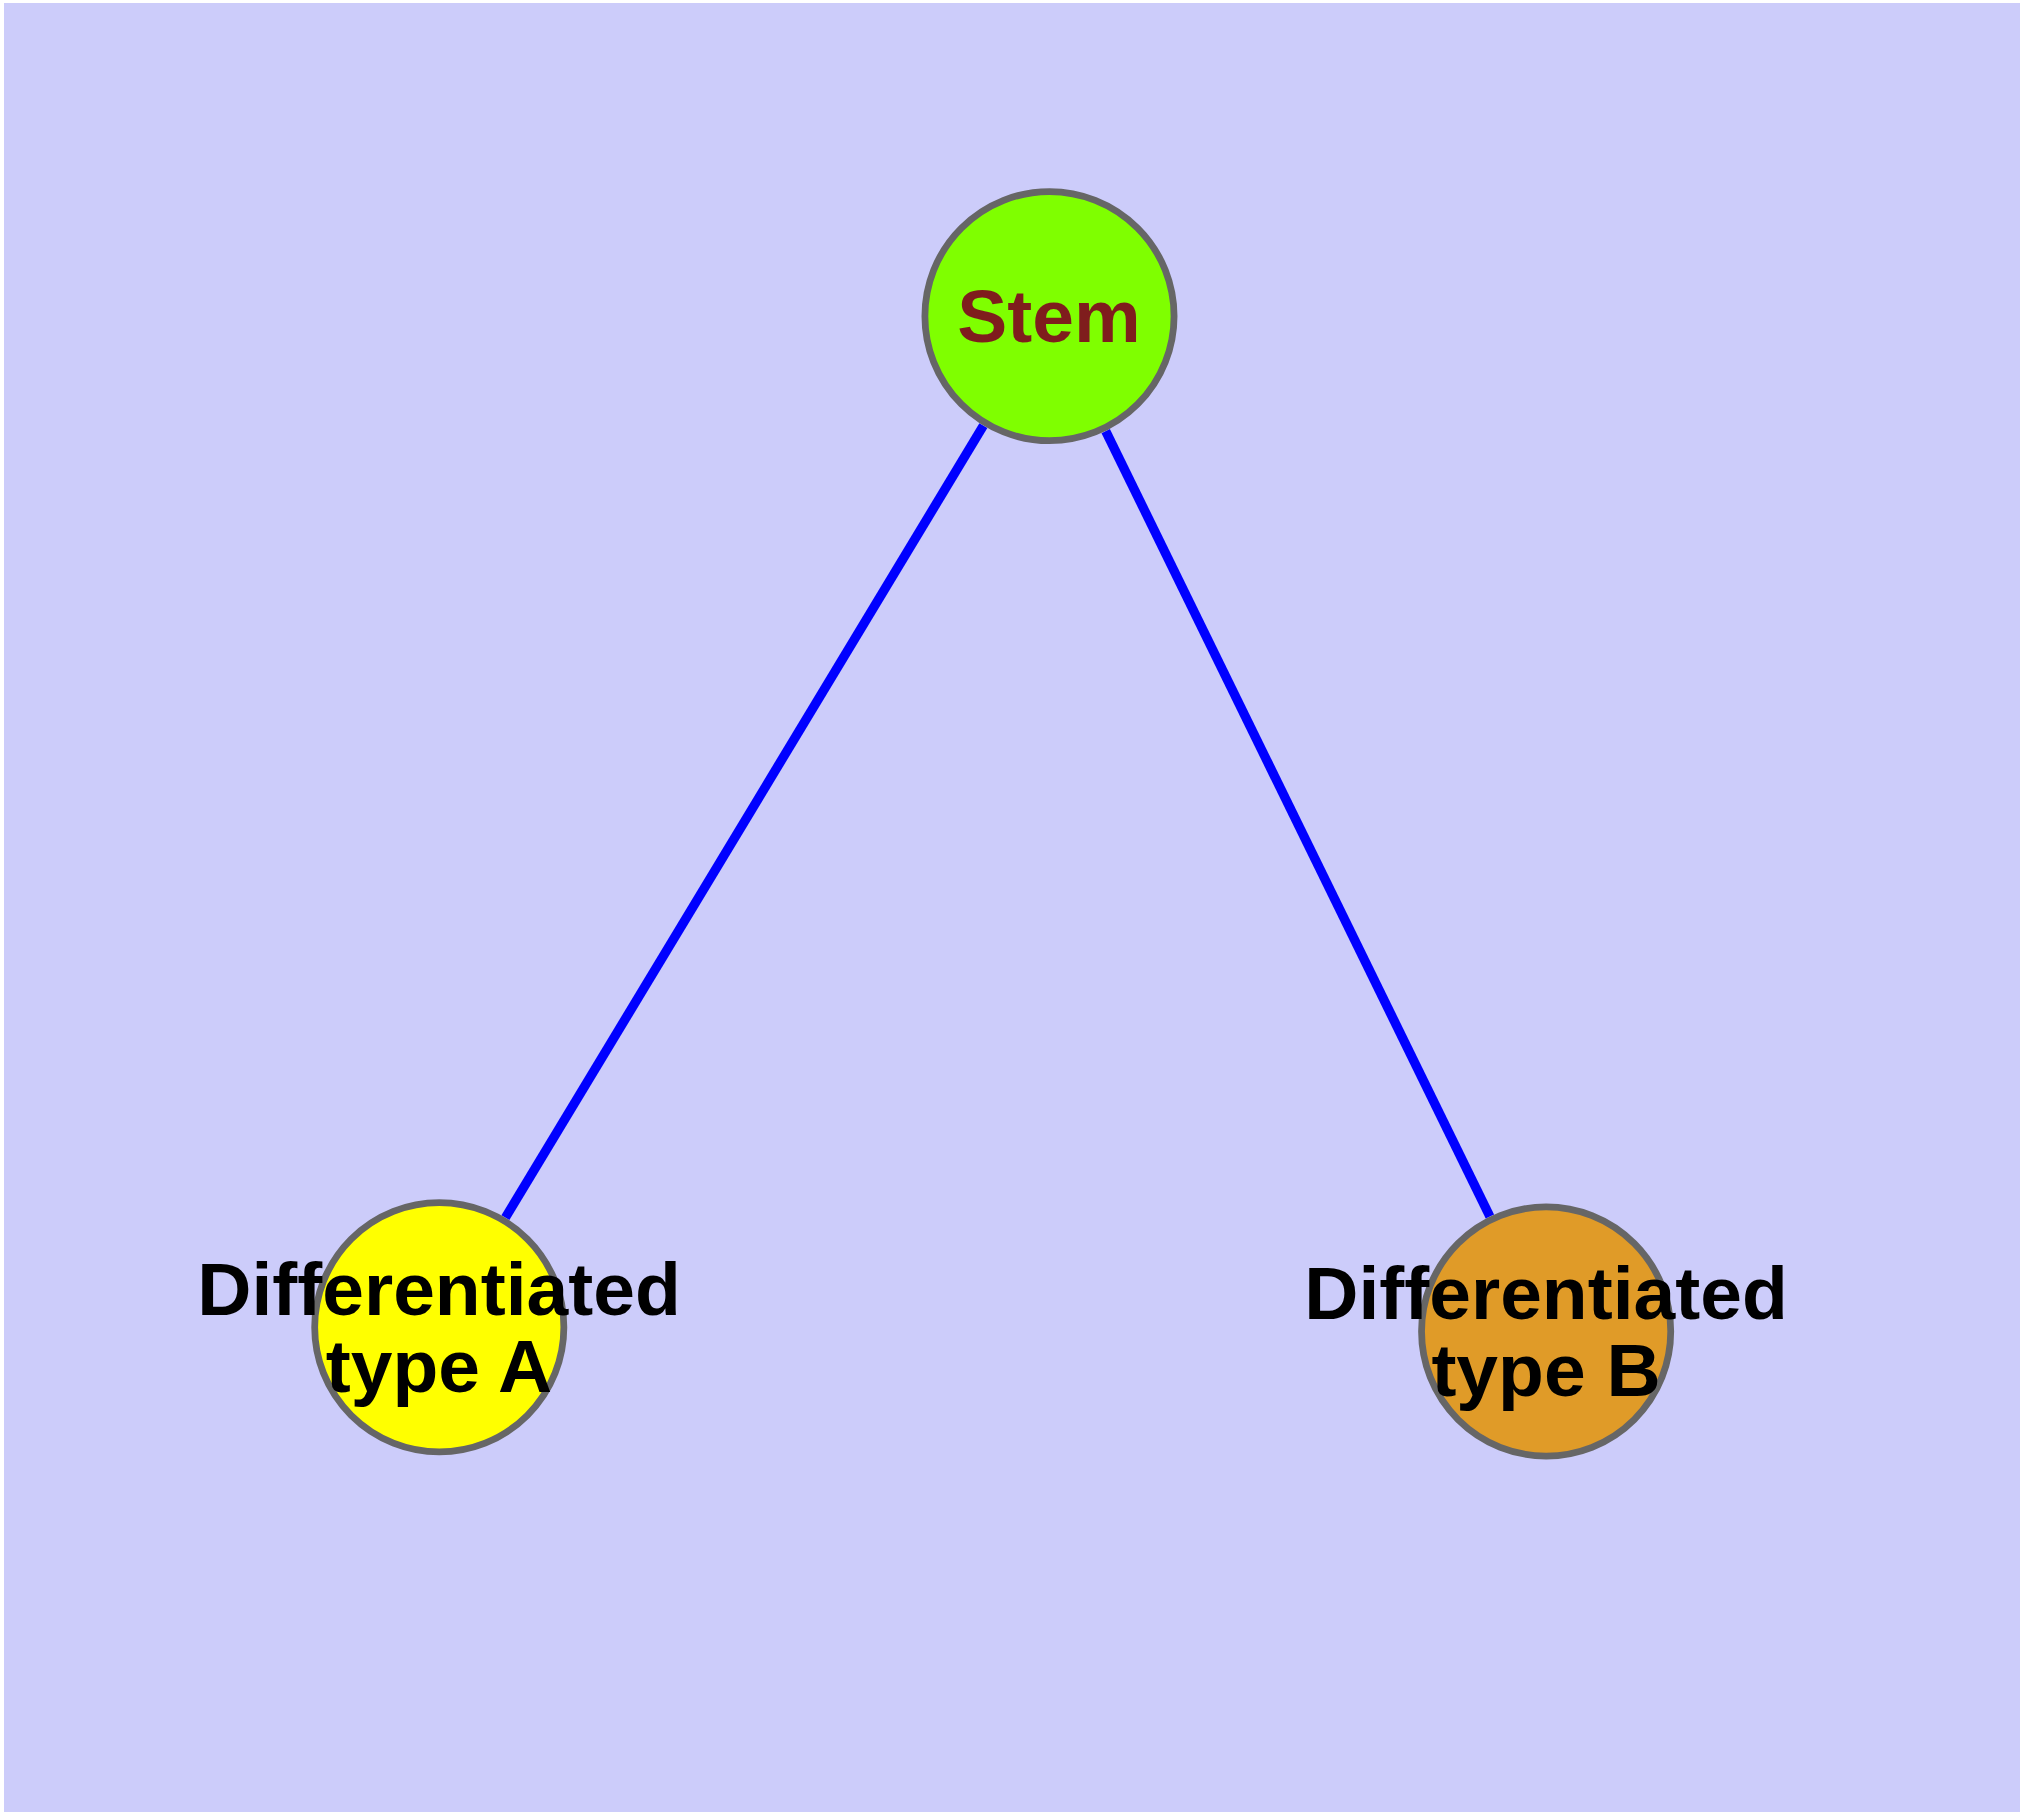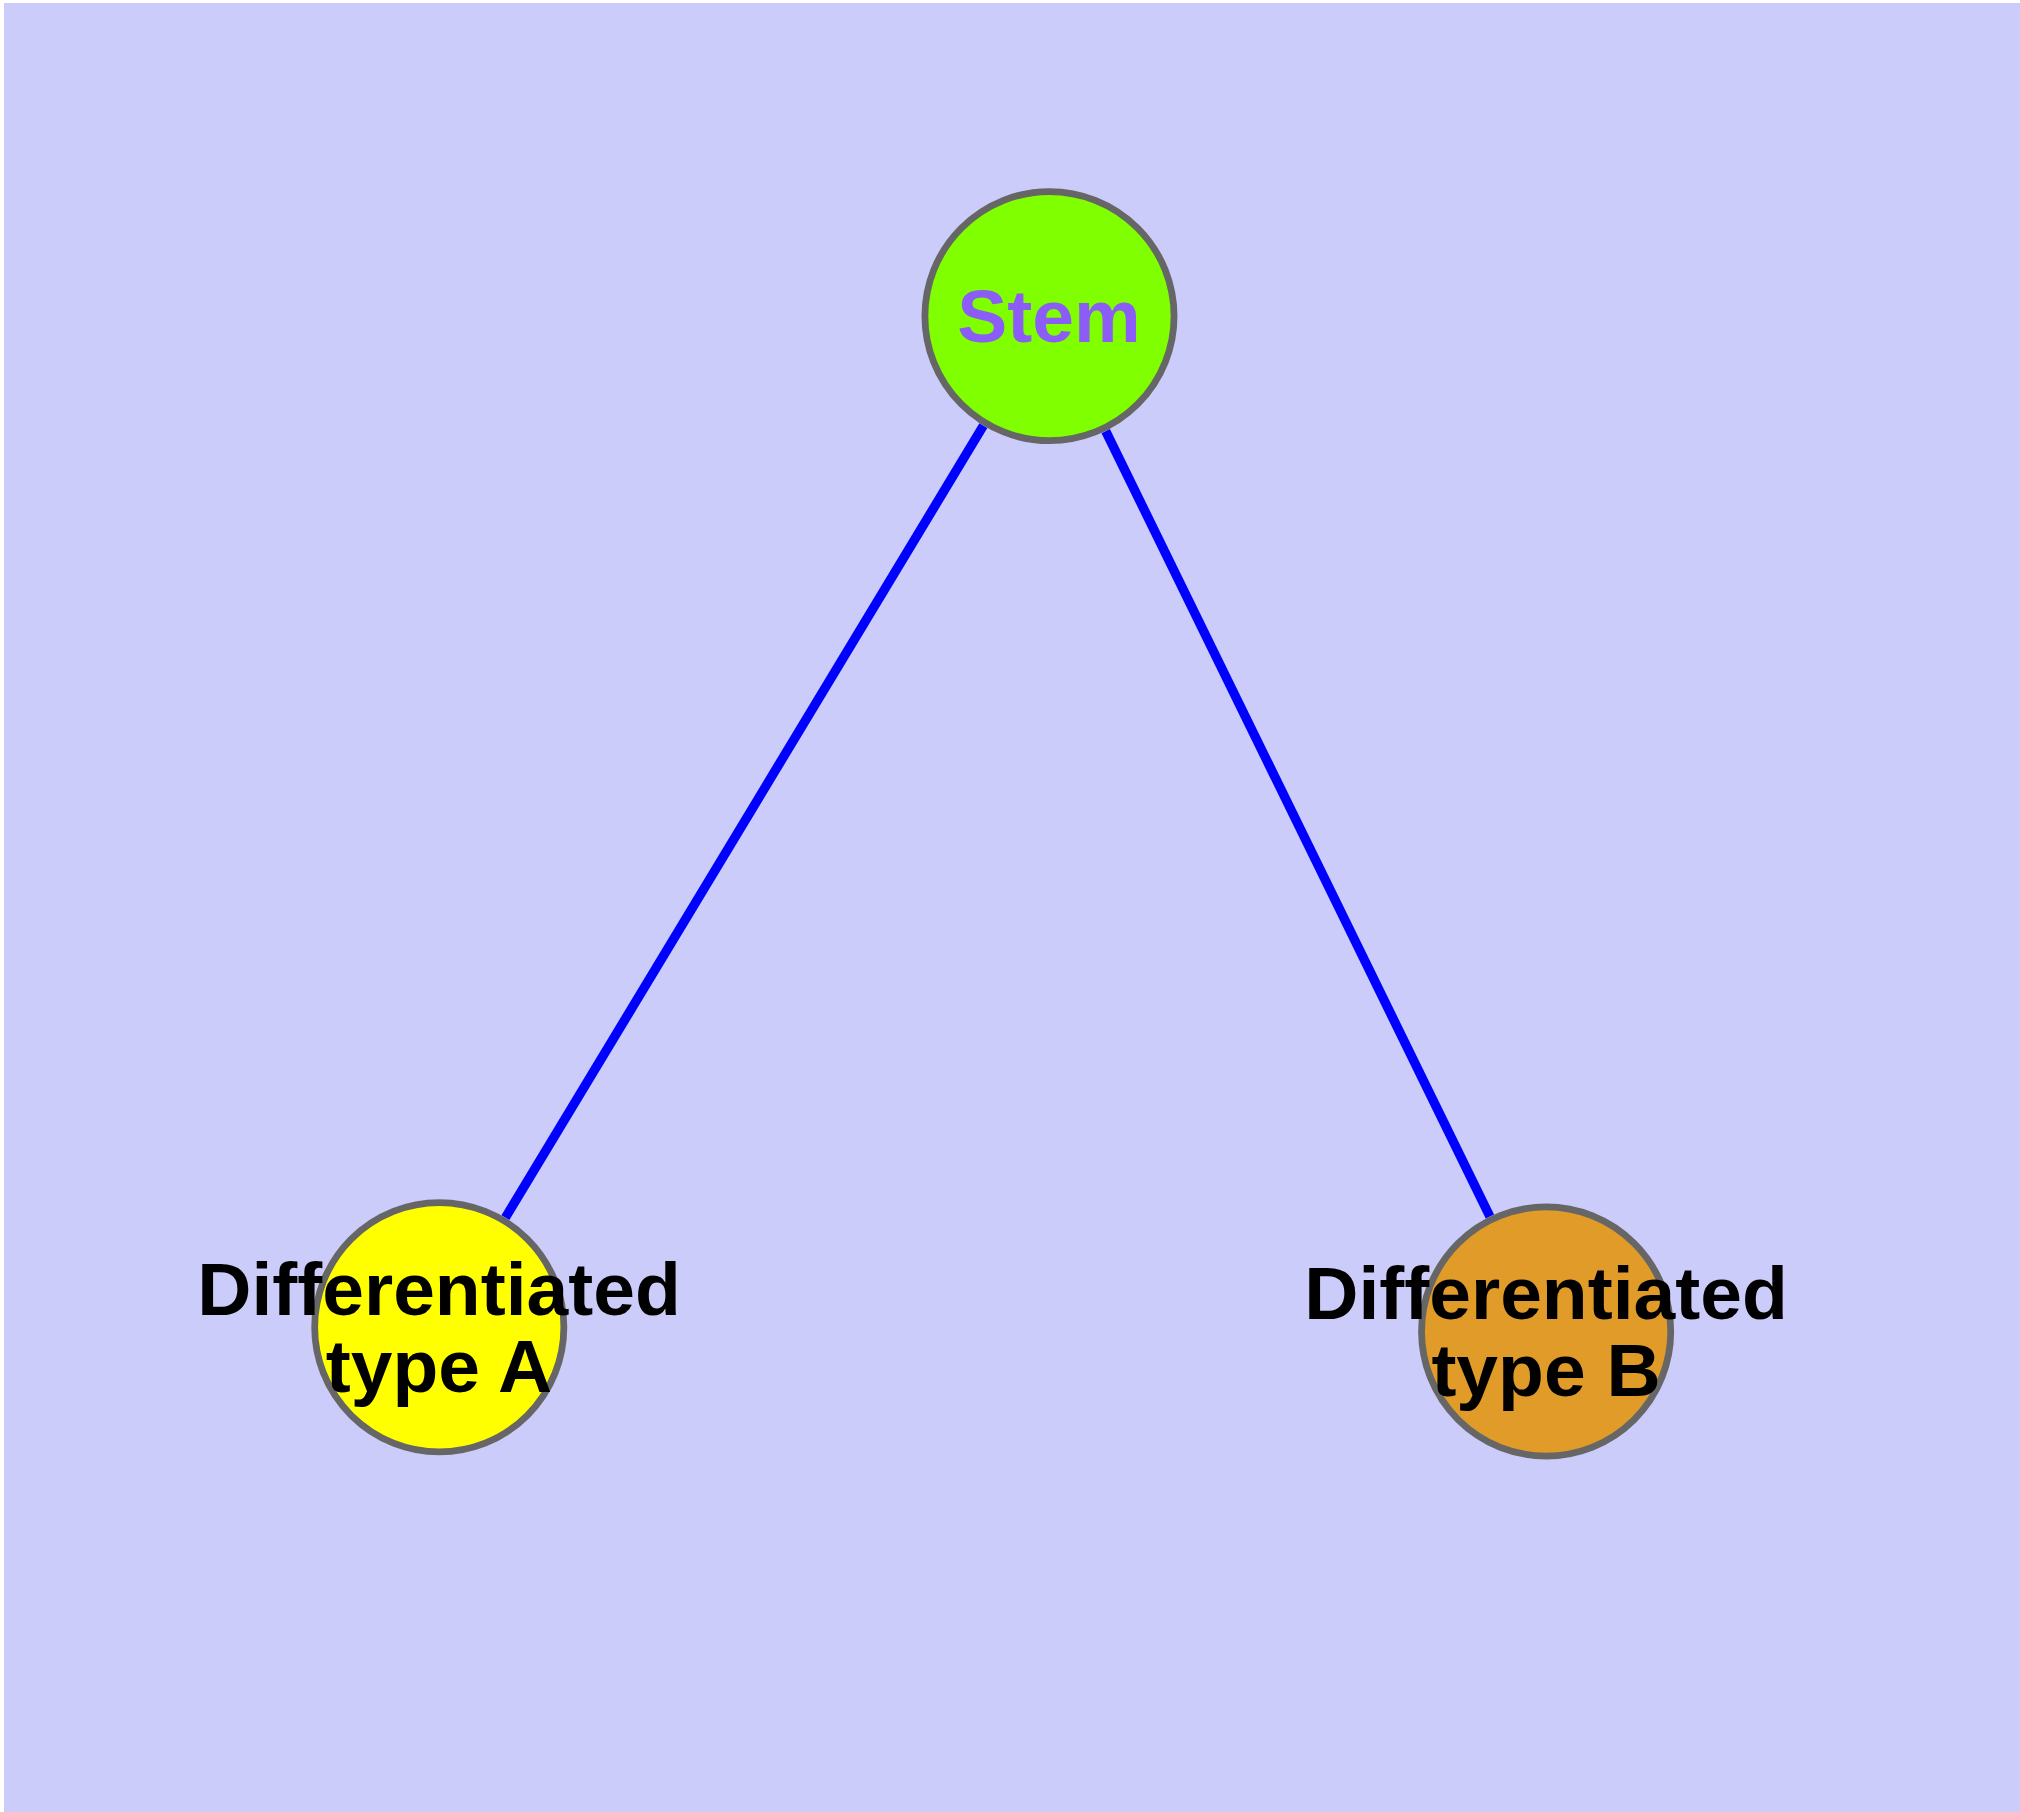--- a/index.html
+++ b/index.html
@@ -56,21 +56,21 @@
         <line x1="1304.349158530742" y1="508.64213638196077" x2="1757.650841469258" y2="1435.3578636180391" stroke="#0000ff" stroke-width="11" stroke-linecap="butt"></line>
       </g>
     <g id="node-layer">
         <circle cx="1238" cy="373" r="147" fill="#7fff00" stroke="#666666" stroke-width="8"></circle>
         <circle cx="518" cy="1566" r="147" fill="#ffff00" stroke="#666666" stroke-width="8"></circle>
         <circle cx="1824" cy="1571" r="147" fill="#e09b28" stroke="#666666" stroke-width="8"></circle>
       </g>
   </svg>
 
   <div id="label-layer">
-      <div class="node-label" style="left: 1049px; top: 316px; font-size: 75px; color: #8b5cf6;">Stem</div>
+      <div class="node-label" style="left: 1049px; top: 316px; font-size: 75px; color: #7f1d1d;">Stem</div>
       <div class="node-label" style="left: 439px; top: 1327px; font-size: 75px; color: rgb(0, 0, 0);">Differentiated
 type A</div>
       <div class="node-label" style="left: 1546px; top: 1331px; font-size: 75px; color: rgb(0, 0, 0);">Differentiated
 type B</div>
     </div>
 
 </div>
 
 
 </body></html>

